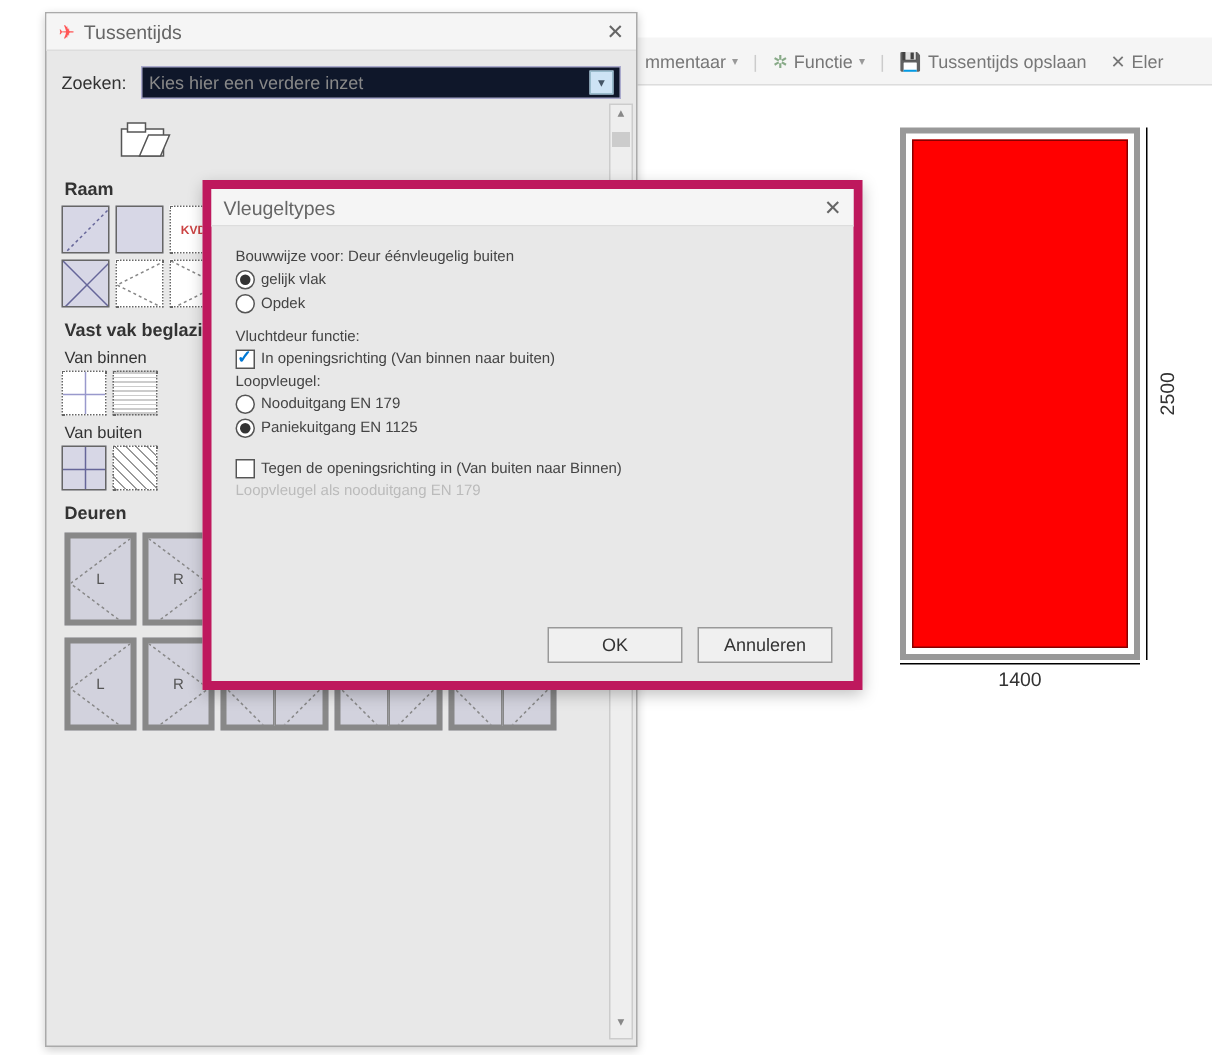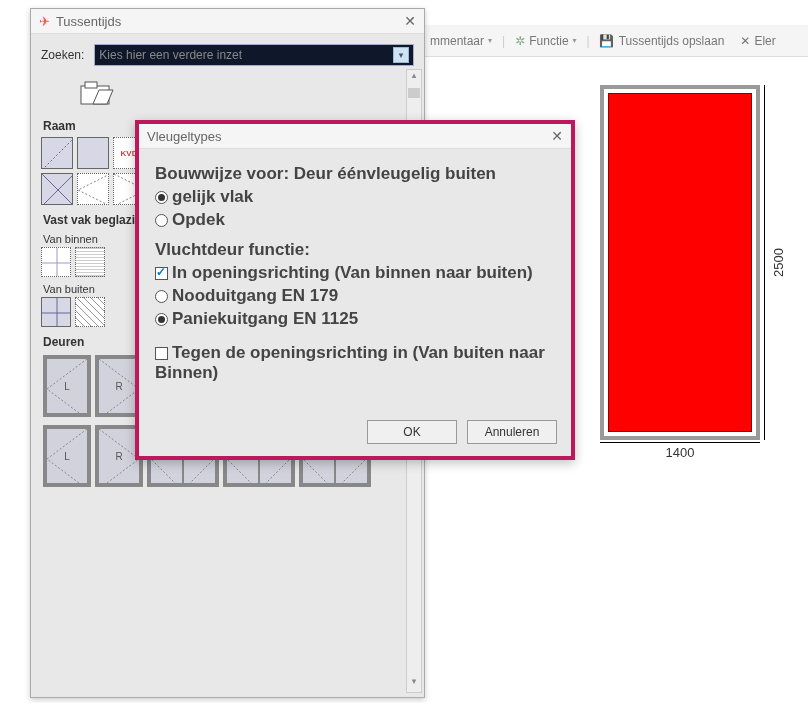--- a/index.html
+++ b/index.html
@@ -48,22 +48,22 @@
   .deur.sz1 { width:48px; }
   .deur.sz2 { width:96px; }
   .deur.sz3 { width:72px; }
   
   .scrollbar { position:absolute; right:2px; top:60px; bottom:4px; width:16px; background:#eee; border:1px solid #ccc; }
   .scrollbar .thumb { position:absolute; top:18px; left:1px; right:1px; height:10px; background:#ccc; }
   .scrollbar .arr { position:absolute; left:0; right:0; height:16px; text-align:center; font-size:9px; color:#888; }
   .scrollbar .arr.up{top:0;} .scrollbar .arr.dn{bottom:0;}
   
   
-  .dlg-vleugel { position:absolute; left:135px; top:120px; width:440px; height:340px; background:#e8e8e8; border:4px solid #be185d; box-shadow:0 3px 10px rgba(0,0,0,0.25); }
-  .dlg-vleugel .body { padding:12px 16px; font-size:17px; color:#444;font-weight:bold; }
+  .dlg-vleugel { position:absolute; left:135px; top:120px; width:440px; height:340px; background:#e8e8e8; border:6px solid #be185d; box-shadow:0 3px 10px rgba(0,0,0,0.25); }
+  .dlg-vleugel .body { padding:12px 16px; font-size:10px; color:#444; }
   .dlg-vleugel .row { margin:3px 0; }
   .radio, .check { width:13px; height:13px; display:inline-block; vertical-align:middle; margin-right:4px; border:1px solid #555; }
   .radio { border-radius:50%; background:#fff; position:relative; }
   .radio.checked::after { content:""; position:absolute; inset:2px; background:#333; border-radius:50%; }
   .check { background:#fff; position:relative; }
   .check.checked::after { content:"✓"; position:absolute; left:0; top:-3px; font-size:12px; color:#0078d4; font-weight:bold; }
   .indent1 { margin-left:20px; }
   .disabled { color:#bbb; }
   .btn-row { position:absolute; bottom:12px; right:14px; display:flex; gap:10px; }
   .btn { width:90px; height:24px; border:1px solid #999; background:#f0f0f0; display:flex; align-items:center; justify-content:center; font-size:12px;text-align:center; }
@@ -330,23 +330,25 @@
   <div class="titlebar">
     <span>Vleugeltypes</span>
     <span class="close-x">✕</span>
   </div>
   <div class="body">
     <div class="row">Bouwwijze voor: Deur éénvleugelig buiten</div>
     <div class="row indent1"><span class="radio checked"></span><span>gelijk vlak</span></div>
     <div class="row indent1"><span class="radio"></span><span>Opdek</span></div>
     <div class="row" style="margin-top:10px;">Vluchtdeur functie:</div>
     <div class="row"><span class="check checked"></span><span>In openingsrichting (Van binnen naar buiten)</span></div>
+    <div class="row indent1">Loopvleugel:</div>
     <div class="row indent1"><span class="radio"></span><span>Nooduitgang EN 179</span></div>
     <div class="row indent1"><span class="radio checked"></span><span>Paniekuitgang EN 1125</span></div>
     <div class="row" style="margin-top:14px;"><span class="check"></span><span>Tegen de openingsrichting in (Van buiten naar Binnen)</span></div>
+    <div class="row indent1 disabled">Loopvleugel als nooduitgang EN 179</div>
   </div>
   <div class="btn-row">
     <div class="btn">
         <span>OK</span>
       </div>
     <div class="btn">
         <span>Annuleren</span>
       </div>
   </div>
 </div>

